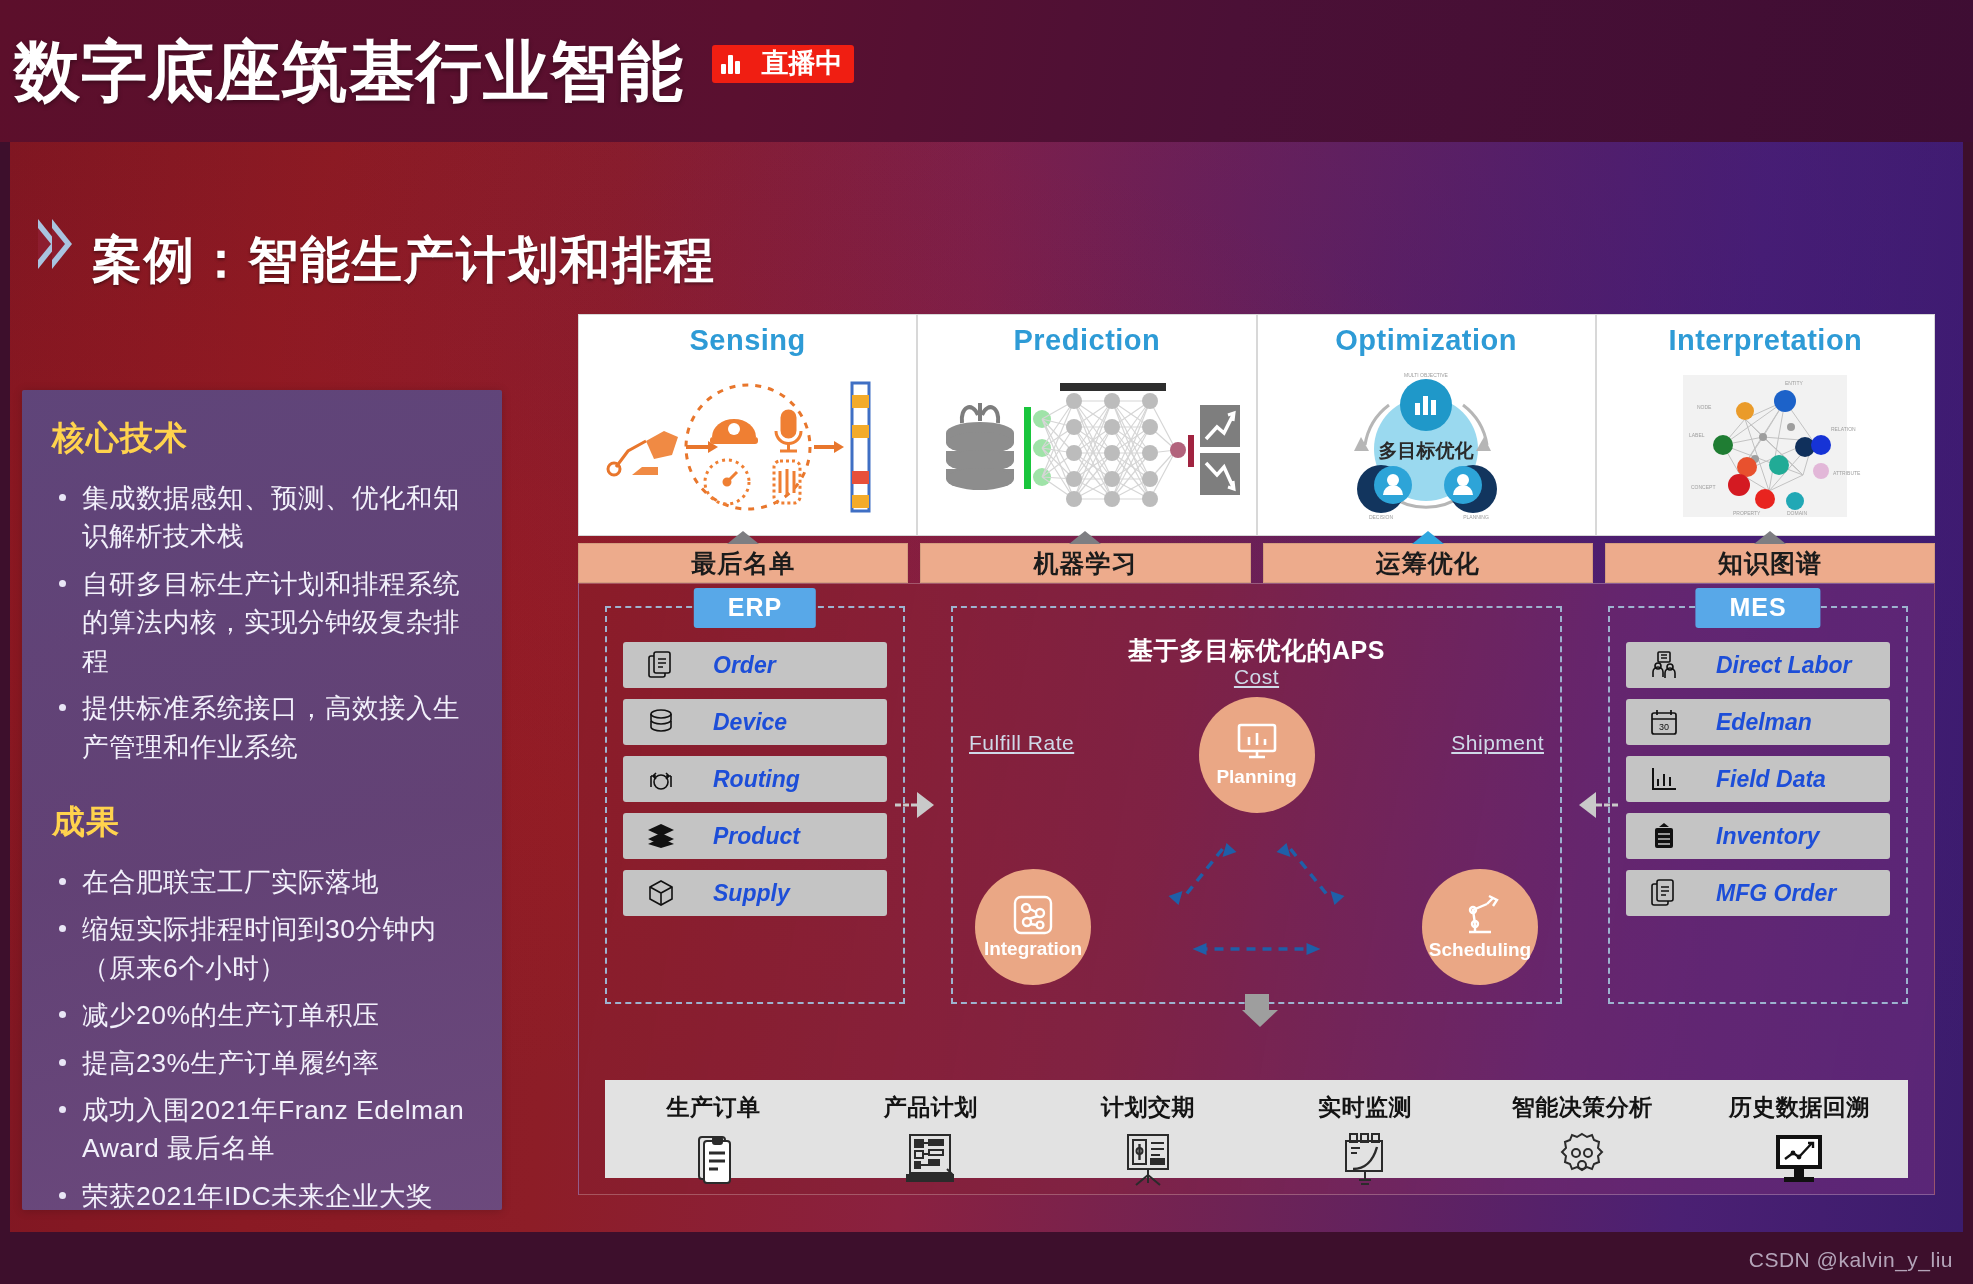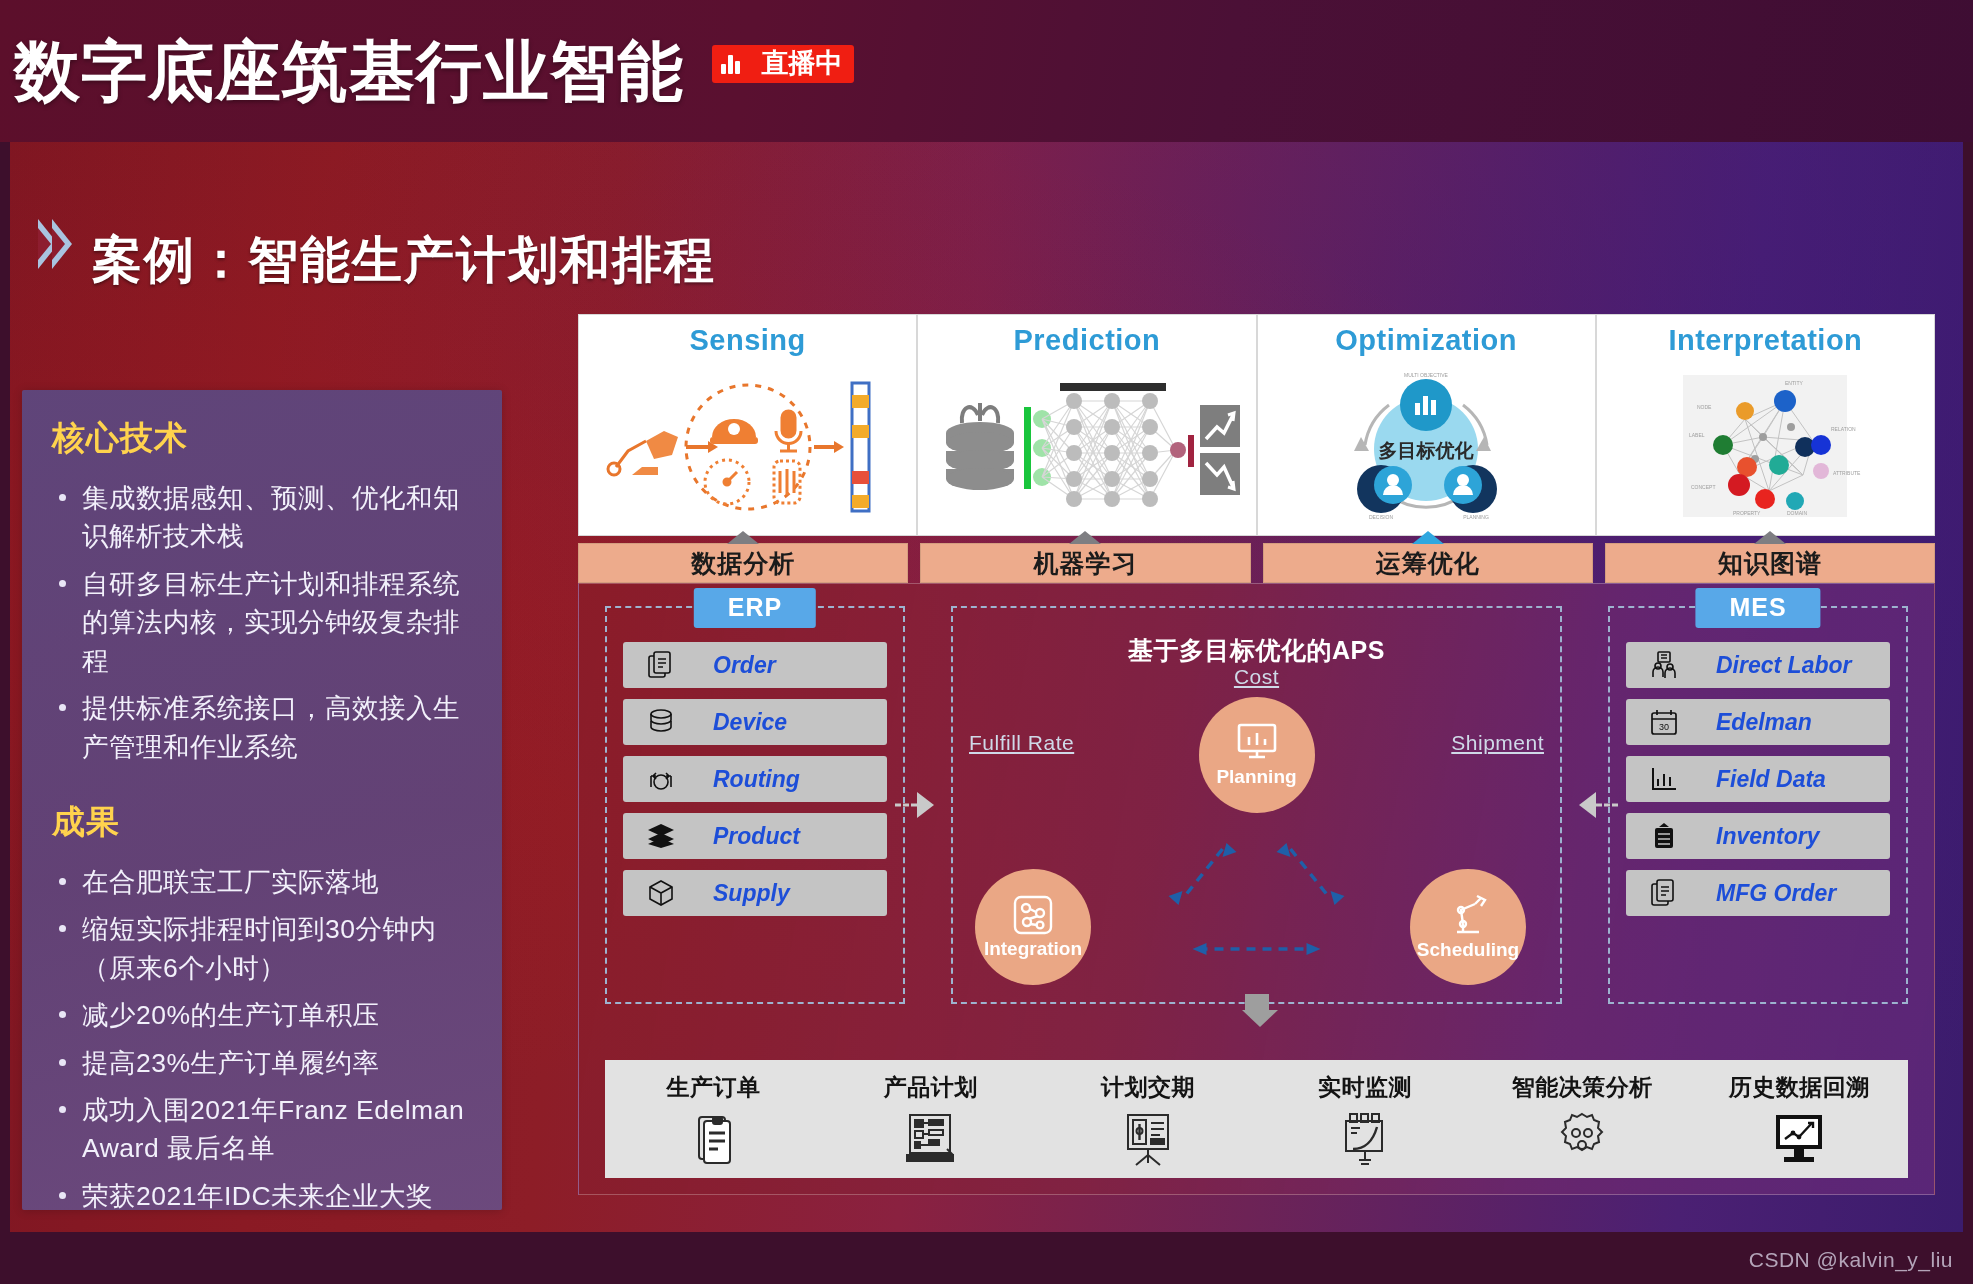--- a/index.html
+++ b/index.html
@@ -231,21 +231,21 @@
     position: absolute;
     width: 116px; height: 116px; border-radius: 50%;
     background: #eaa785;
     display: flex; flex-direction: column;
     align-items: center; justify-content: center;
     color: #fff; font-size: 19px; font-weight: 700;
   }
   .aps-node .nlab { margin-top: 3px; }
   #node-planning { left: 50%; transform: translateX(-50%); top: 26px; }
   #node-integration { left: 6px; bottom: 4px; }
-  #node-scheduling { right: 18px; bottom: 4px; }
+  #node-scheduling { right: 6px; bottom: 4px; }
   .corner-lab {
     position: absolute; color: #cfd9e8; font-size: 21px;
     text-decoration: underline; letter-spacing: .5px;
   }
   #lab-cost { top: -6px; left: 50%; transform: translateX(-50%); }
   #lab-fulfill { top: 60px; left: 0px; }
   #lab-shipment { top: 60px; right: 0px; }
 
   .side-arrow {
     position: absolute; top: 50%; transform: translateY(-50%);
@@ -270,21 +270,21 @@
   #down-arrow .shaft { width: 24px; height: 16px; background: #9e9e9e; margin: 0 auto; }
   #down-arrow .head {
     width: 0; height: 0; margin: 0 auto;
     border-left: 18px solid transparent;
     border-right: 18px solid transparent;
     border-top: 17px solid #9e9e9e;
   }
 
   #output-strip {
     position: absolute; left: 26px; right: 26px; bottom: 16px;
-    height: 118px;
+    height: 98px;
     background: #e2e2e2;
     display: flex; align-items: flex-start; justify-content: space-around;
     padding-top: 12px;
   }
   .out-item { display: flex; flex-direction: column; align-items: center; width: 180px; }
   .out-label { font-size: 23px; font-weight: 700; color: #131313; letter-spacing: .5px; }
   .out-icon { margin-top: 8px; }
 
   
   #watermark {
@@ -545,21 +545,21 @@
                 <text x="152" y="144">DOMAIN</text>
               </g>
             </svg>
           </div>
         </div>
       </div>
 
       <div id="label-row">
         <div class="pillar-label">
           <span class="tri"></span>
-          <span>数据分析</span>
+          <span>最后名单</span>
         </div>
         <div class="pillar-label">
           <span class="tri"></span>
           <span>机器学习</span>
         </div>
         <div class="pillar-label accent">
           <span class="tri"></span>
           <span>运筹优化</span>
         </div>
         <div class="pillar-label">

